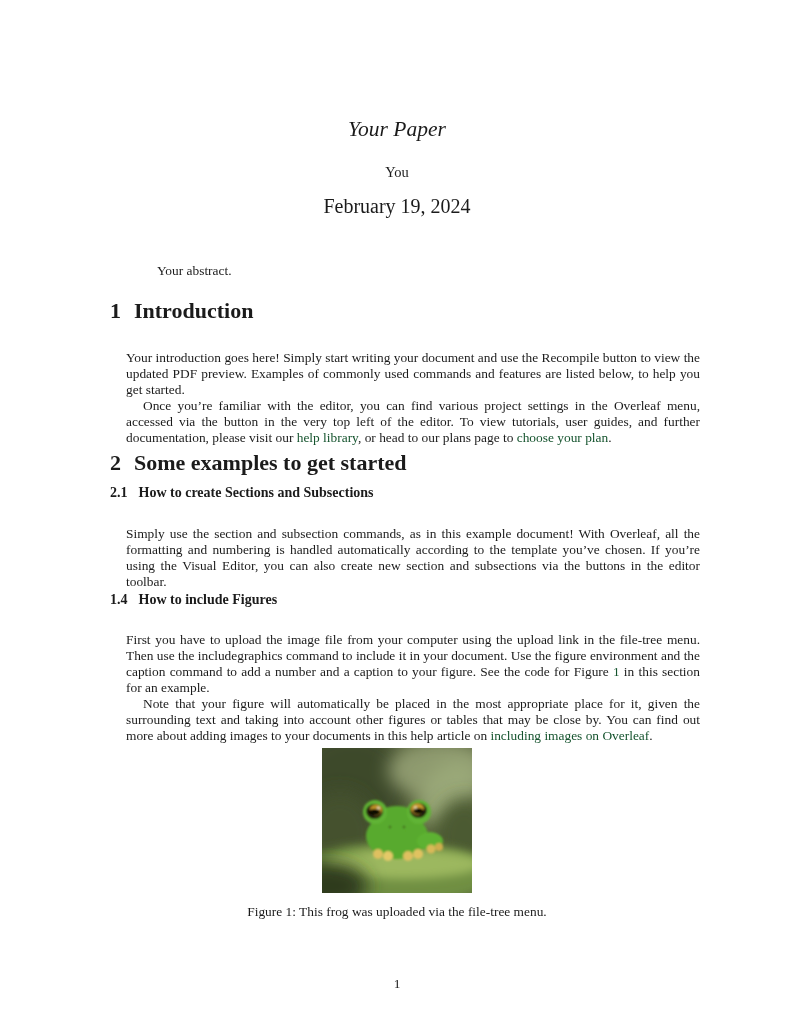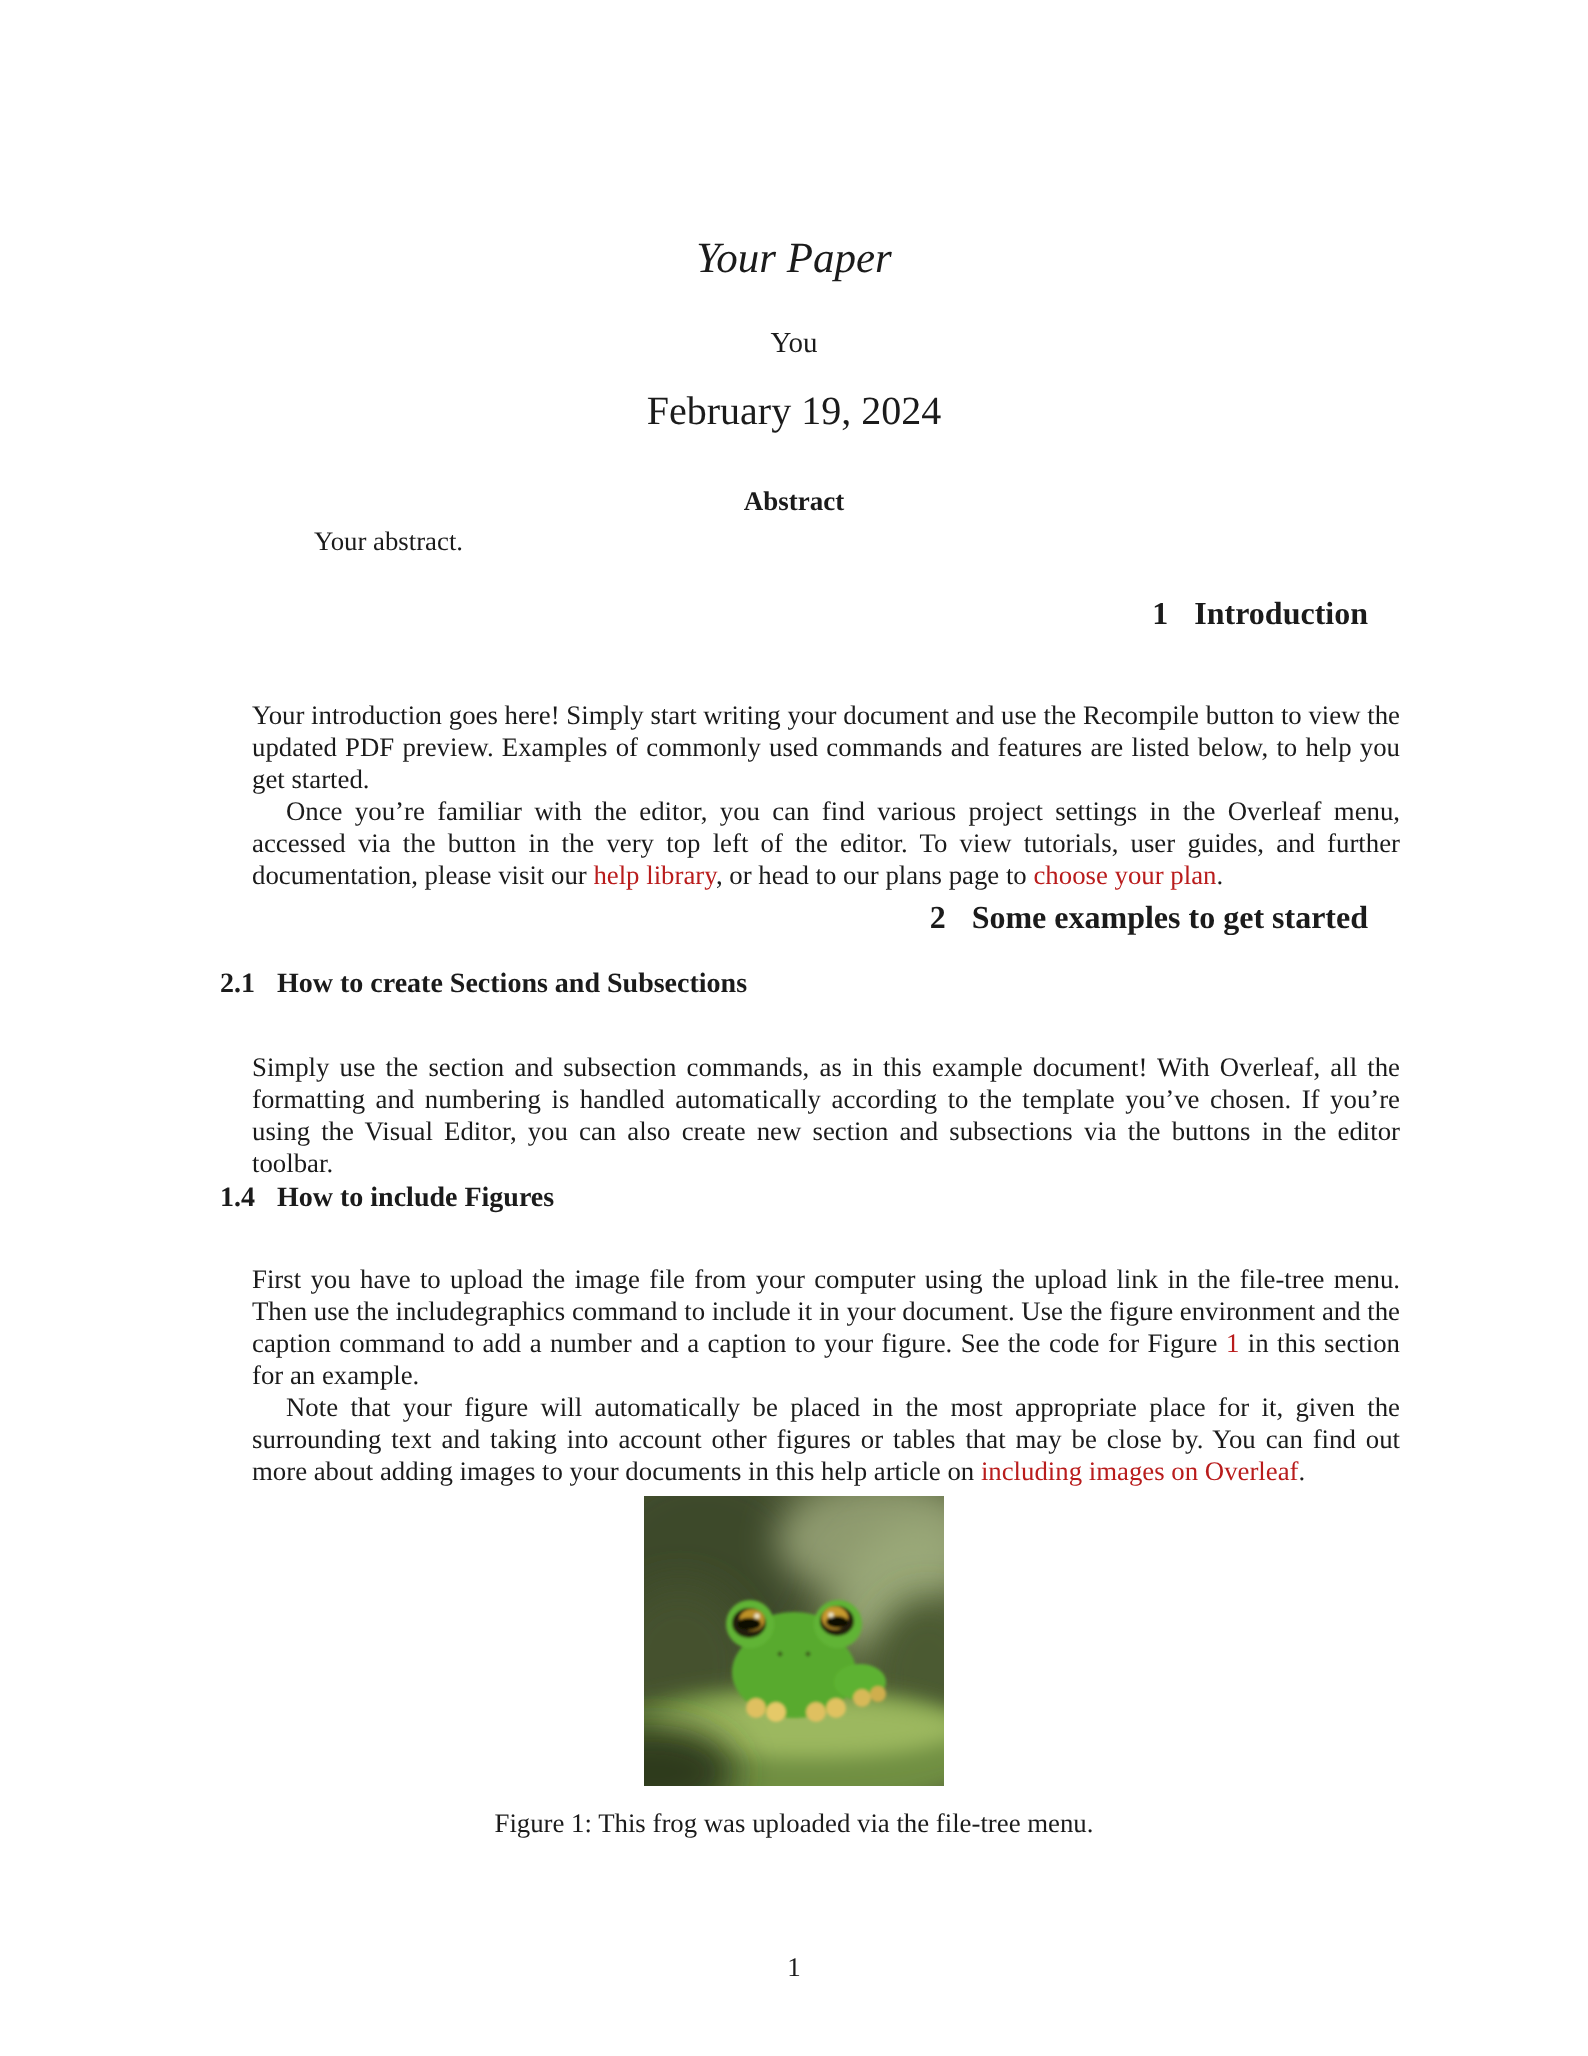--- a/index.html
+++ b/index.html
@@ -21,21 +21,21 @@
   .paper-date   { top: 195px; font-size: 20px; }
 
   .abstract-heading { top: 243px; font-size: 13.5px; font-weight: bold; }
   .abstract-text    { top: 263px; left: 157px; width: 480px; font-size: 13.4px; }
 
   .sec {
     font-weight: bold;
     margin: 0;
     line-height: 1.1;
   }
-  .sec-l1 { font-size: 16px; text-align: right; }
+  .sec-l1 { font-size: 22px; }
   .sec-l2 { font-size: 14px; }
   .sec .num { display: inline-block; margin-right: 13px; }
   .sec-l2 .num { margin-right: 11px; }
 
   .sec1  { top: 299px; }
   .sec2  { top: 451px; }
   .sec21 { top: 485px; }
   .sec22 { top: 592px; }
 
   p.body {
@@ -45,38 +45,37 @@
     text-align: justify;
   }
   .indent { text-indent: 17px; }
 
   .p-intro1 { top: 334px; }
   .p-intro2 { top: 382px; }
   .p-21     { top: 510px; }
   .p-22a    { top: 616px; }
   .p-22b    { top: 680px; }
 
-  a.doclink { color: #b91c1c; text-decoration: none; cursor: pointer; }
+  a.doclink { color: #14532d; text-decoration: none; cursor: pointer; }
 
   .figure-wrap { top: 748px; left: 0; right: 0; display: flex; justify-content: center; }
   .figure-wrap svg { display: block; }
 
   .figure-caption { top: 904px; font-size: 13.4px; }
   .page-number    { top: 976px; font-size: 13.5px; }
 </style>
 </head>
 <body>
 
 <div class="page">
 
   <div class="abs centered paper-title">Your Paper</div>
   <div class="abs centered paper-author">You</div>
   <div class="abs centered paper-date">February 19, 2024</div>
 
-  <div class="abs centered abstract-heading">Abstract</div>
   <div class="abs abstract-text">Your abstract.</div>
 
   <h2 class="abs textcol sec sec-l1 sec1"><span class="num">1</span><span>Introduction</span></h2>
 
   <p class="abs textcol body p-intro1">Your introduction goes here! Simply start writing your document and use the Recompile button to view the updated PDF preview. Examples of commonly used commands and features are listed below, to help you get started.</p>
 
   <p class="abs textcol body indent p-intro2"><span>Once you’re familiar with the editor, you can find various project settings in the Overleaf menu, accessed via the button in the very top left of the editor. To view tutorials, user guides, and further documentation, please visit our </span><a class="doclink">help library</a><span>, or head to our plans page to </span><a class="doclink">choose your plan</a><span>.</span></p>
 
   <h2 class="abs textcol sec sec-l1 sec2"><span class="num">2</span><span>Some examples to get started</span></h2>
 

